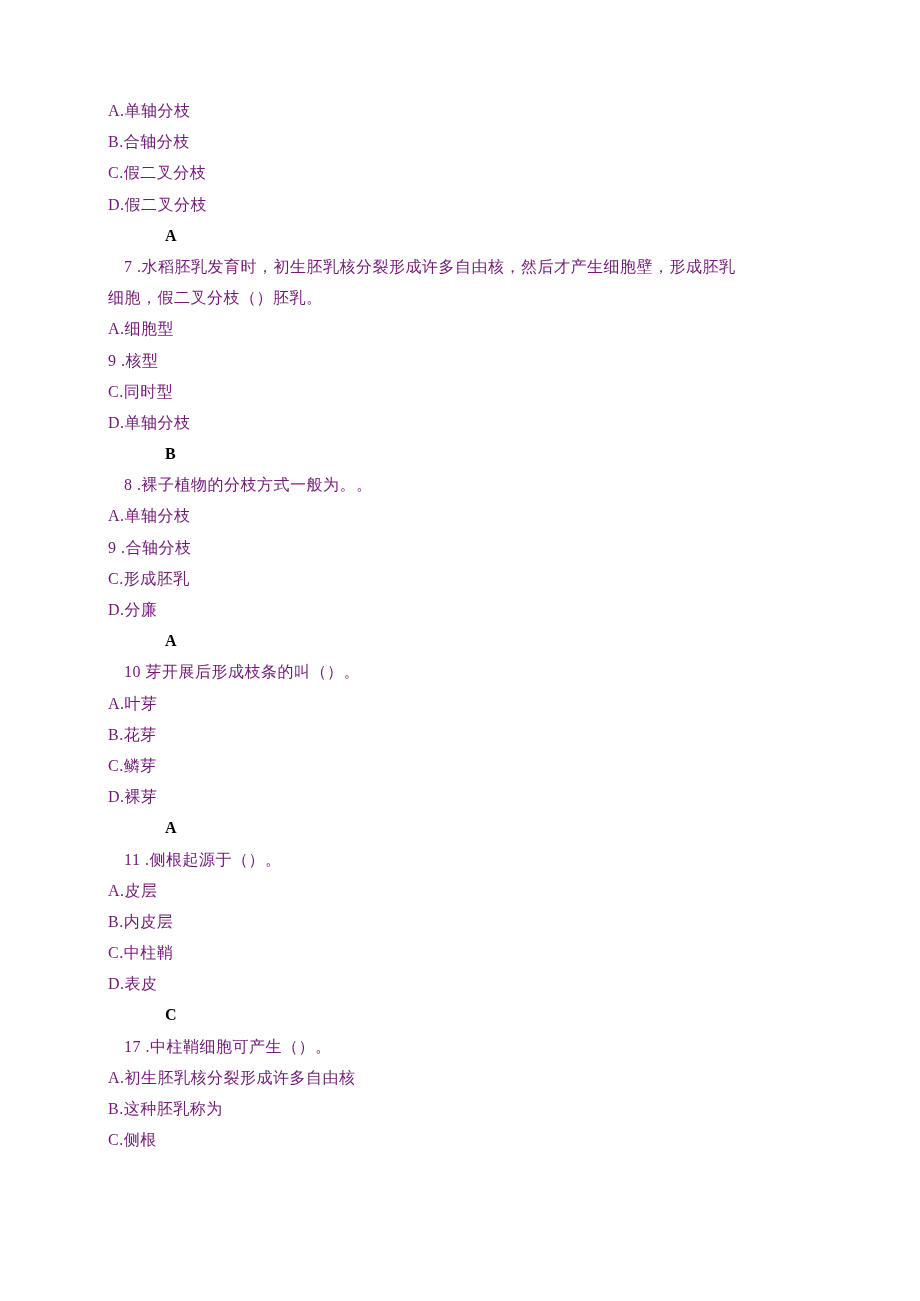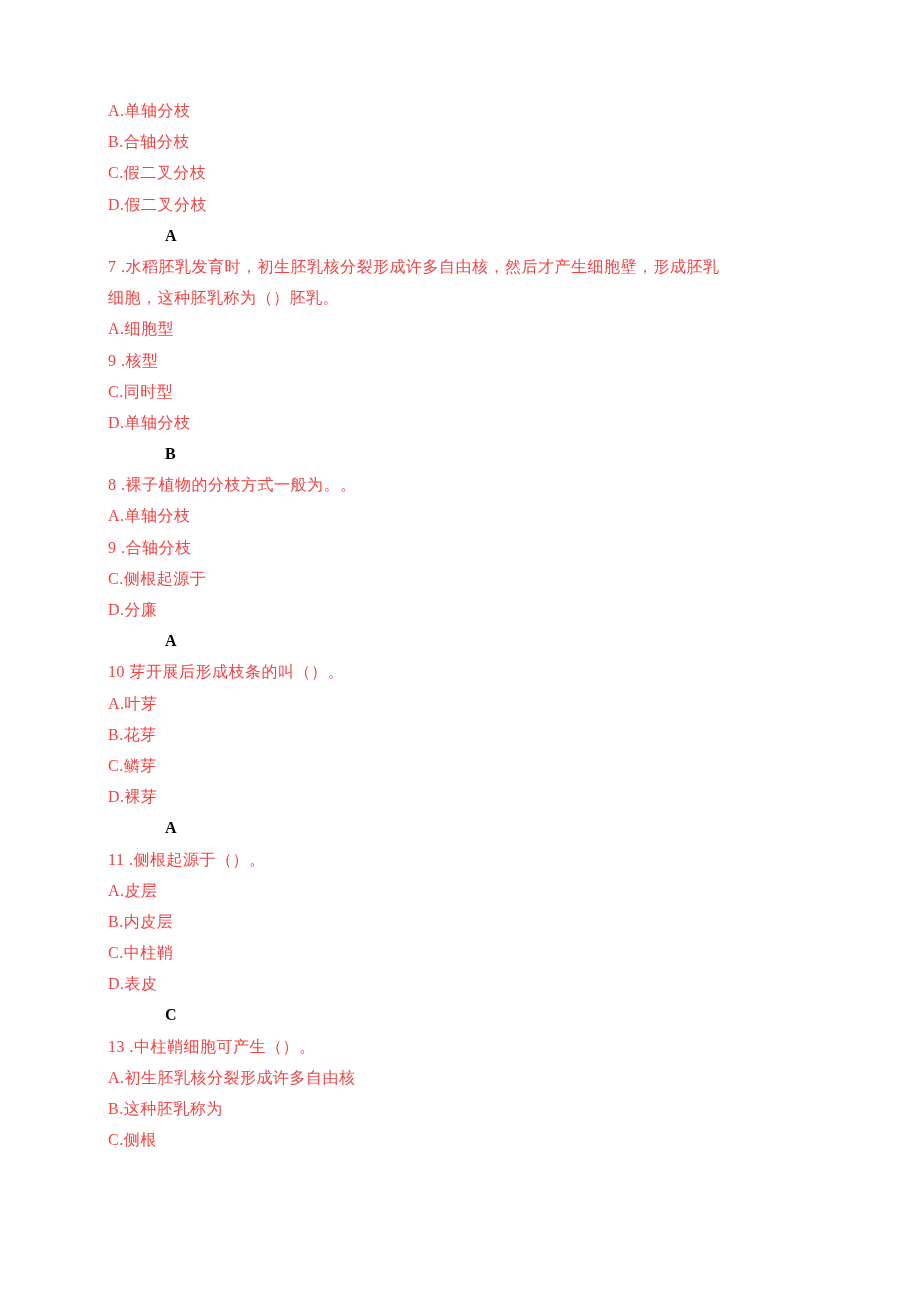--- a/index.html
+++ b/index.html
@@ -10,69 +10,70 @@
     body {
       background: #ffffff;
       width: 920px;
       min-height: 1301px;
       font-family: "SimSun", "宋体", serif;
       padding: 95px 108px 40px 108px;
     }
     .line {
       font-size: 16px;
       line-height: 1.95;
-      color: #ef4444;
+      color: #701a75;
       letter-spacing: 0.5px;
     }
     .answer {
       font-size: 16px;
       font-weight: bold;
       font-family: "Times New Roman", serif;
       line-height: 1.95;
       color: #000000;
       padding-left: 57px;
     }
     .question-num {
       margin-top: 0;
+      margin-left: 16px;
     }
   </style>
 </head>
 <body>
 
 <div class="line">A.单轴分枝</div>
 <div class="line">B.合轴分枝</div>
 <div class="line">C.假二叉分枝</div>
 <div class="line">D.假二叉分枝</div>
 <div class="answer">A</div>
 
 <div class="line question-num">7 .水稻胚乳发育时，初生胚乳核分裂形成许多自由核，然后才产生细胞壁，形成胚乳</div>
-<div class="line">细胞，这种胚乳称为（）胚乳。</div>
+<div class="line">细胞，假二叉分枝（）胚乳。</div>
 <div class="line">A.细胞型</div>
 <div class="line">9 .核型</div>
 <div class="line">C.同时型</div>
 <div class="line">D.单轴分枝</div>
 <div class="answer">B</div>
 
 <div class="line question-num">8 .裸子植物的分枝方式一般为。。</div>
 <div class="line">A.单轴分枝</div>
 <div class="line">9 .合轴分枝</div>
-<div class="line">C.侧根起源于</div>
+<div class="line">C.形成胚乳</div>
 <div class="line">D.分廉</div>
 <div class="answer">A</div>
 
 <div class="line question-num">10  芽开展后形成枝条的叫（）。</div>
 <div class="line">A.叶芽</div>
 <div class="line">B.花芽</div>
 <div class="line">C.鳞芽</div>
 <div class="line">D.裸芽</div>
 <div class="answer">A</div>
 
 <div class="line question-num">11 .侧根起源于（）。</div>
 <div class="line">A.皮层</div>
 <div class="line">B.内皮层</div>
 <div class="line">C.中柱鞘</div>
 <div class="line">D.表皮</div>
 <div class="answer">C</div>
 
-<div class="line question-num">13 .中柱鞘细胞可产生（）。</div>
+<div class="line question-num">17 .中柱鞘细胞可产生（）。</div>
 <div class="line">A.初生胚乳核分裂形成许多自由核</div>
 <div class="line">B.这种胚乳称为</div>
 <div class="line">C.侧根</div>
 
 </body></html>

